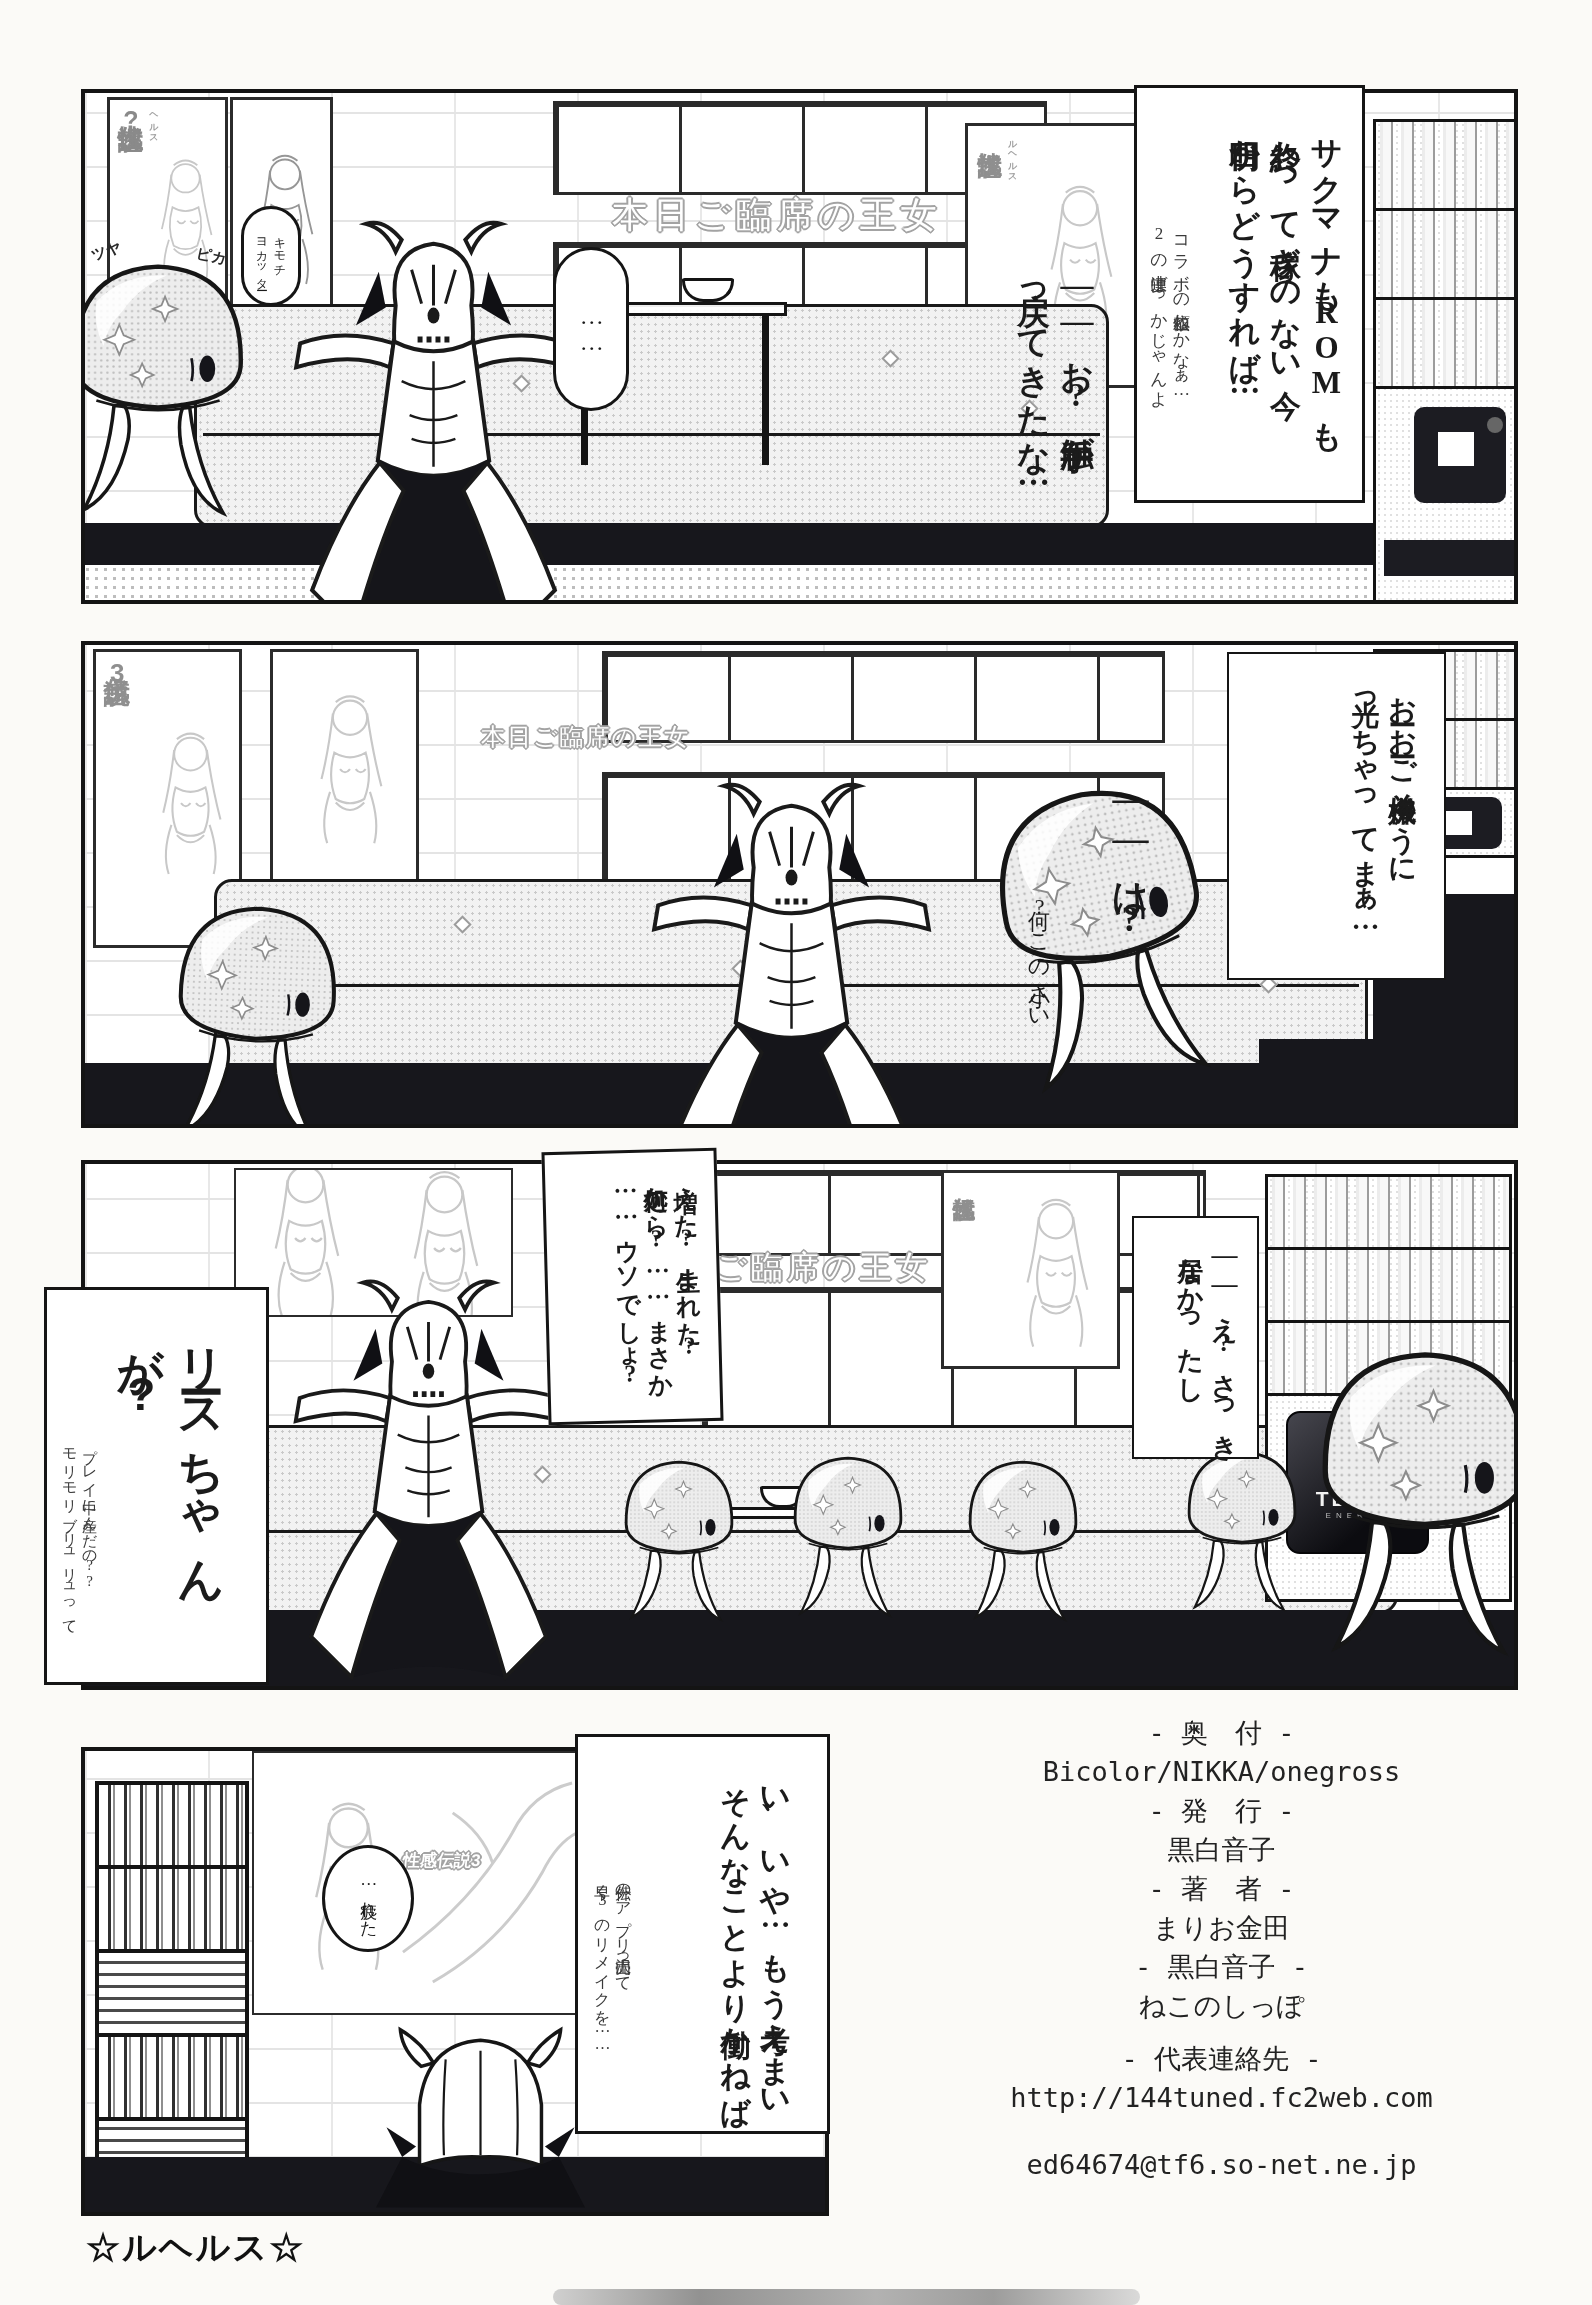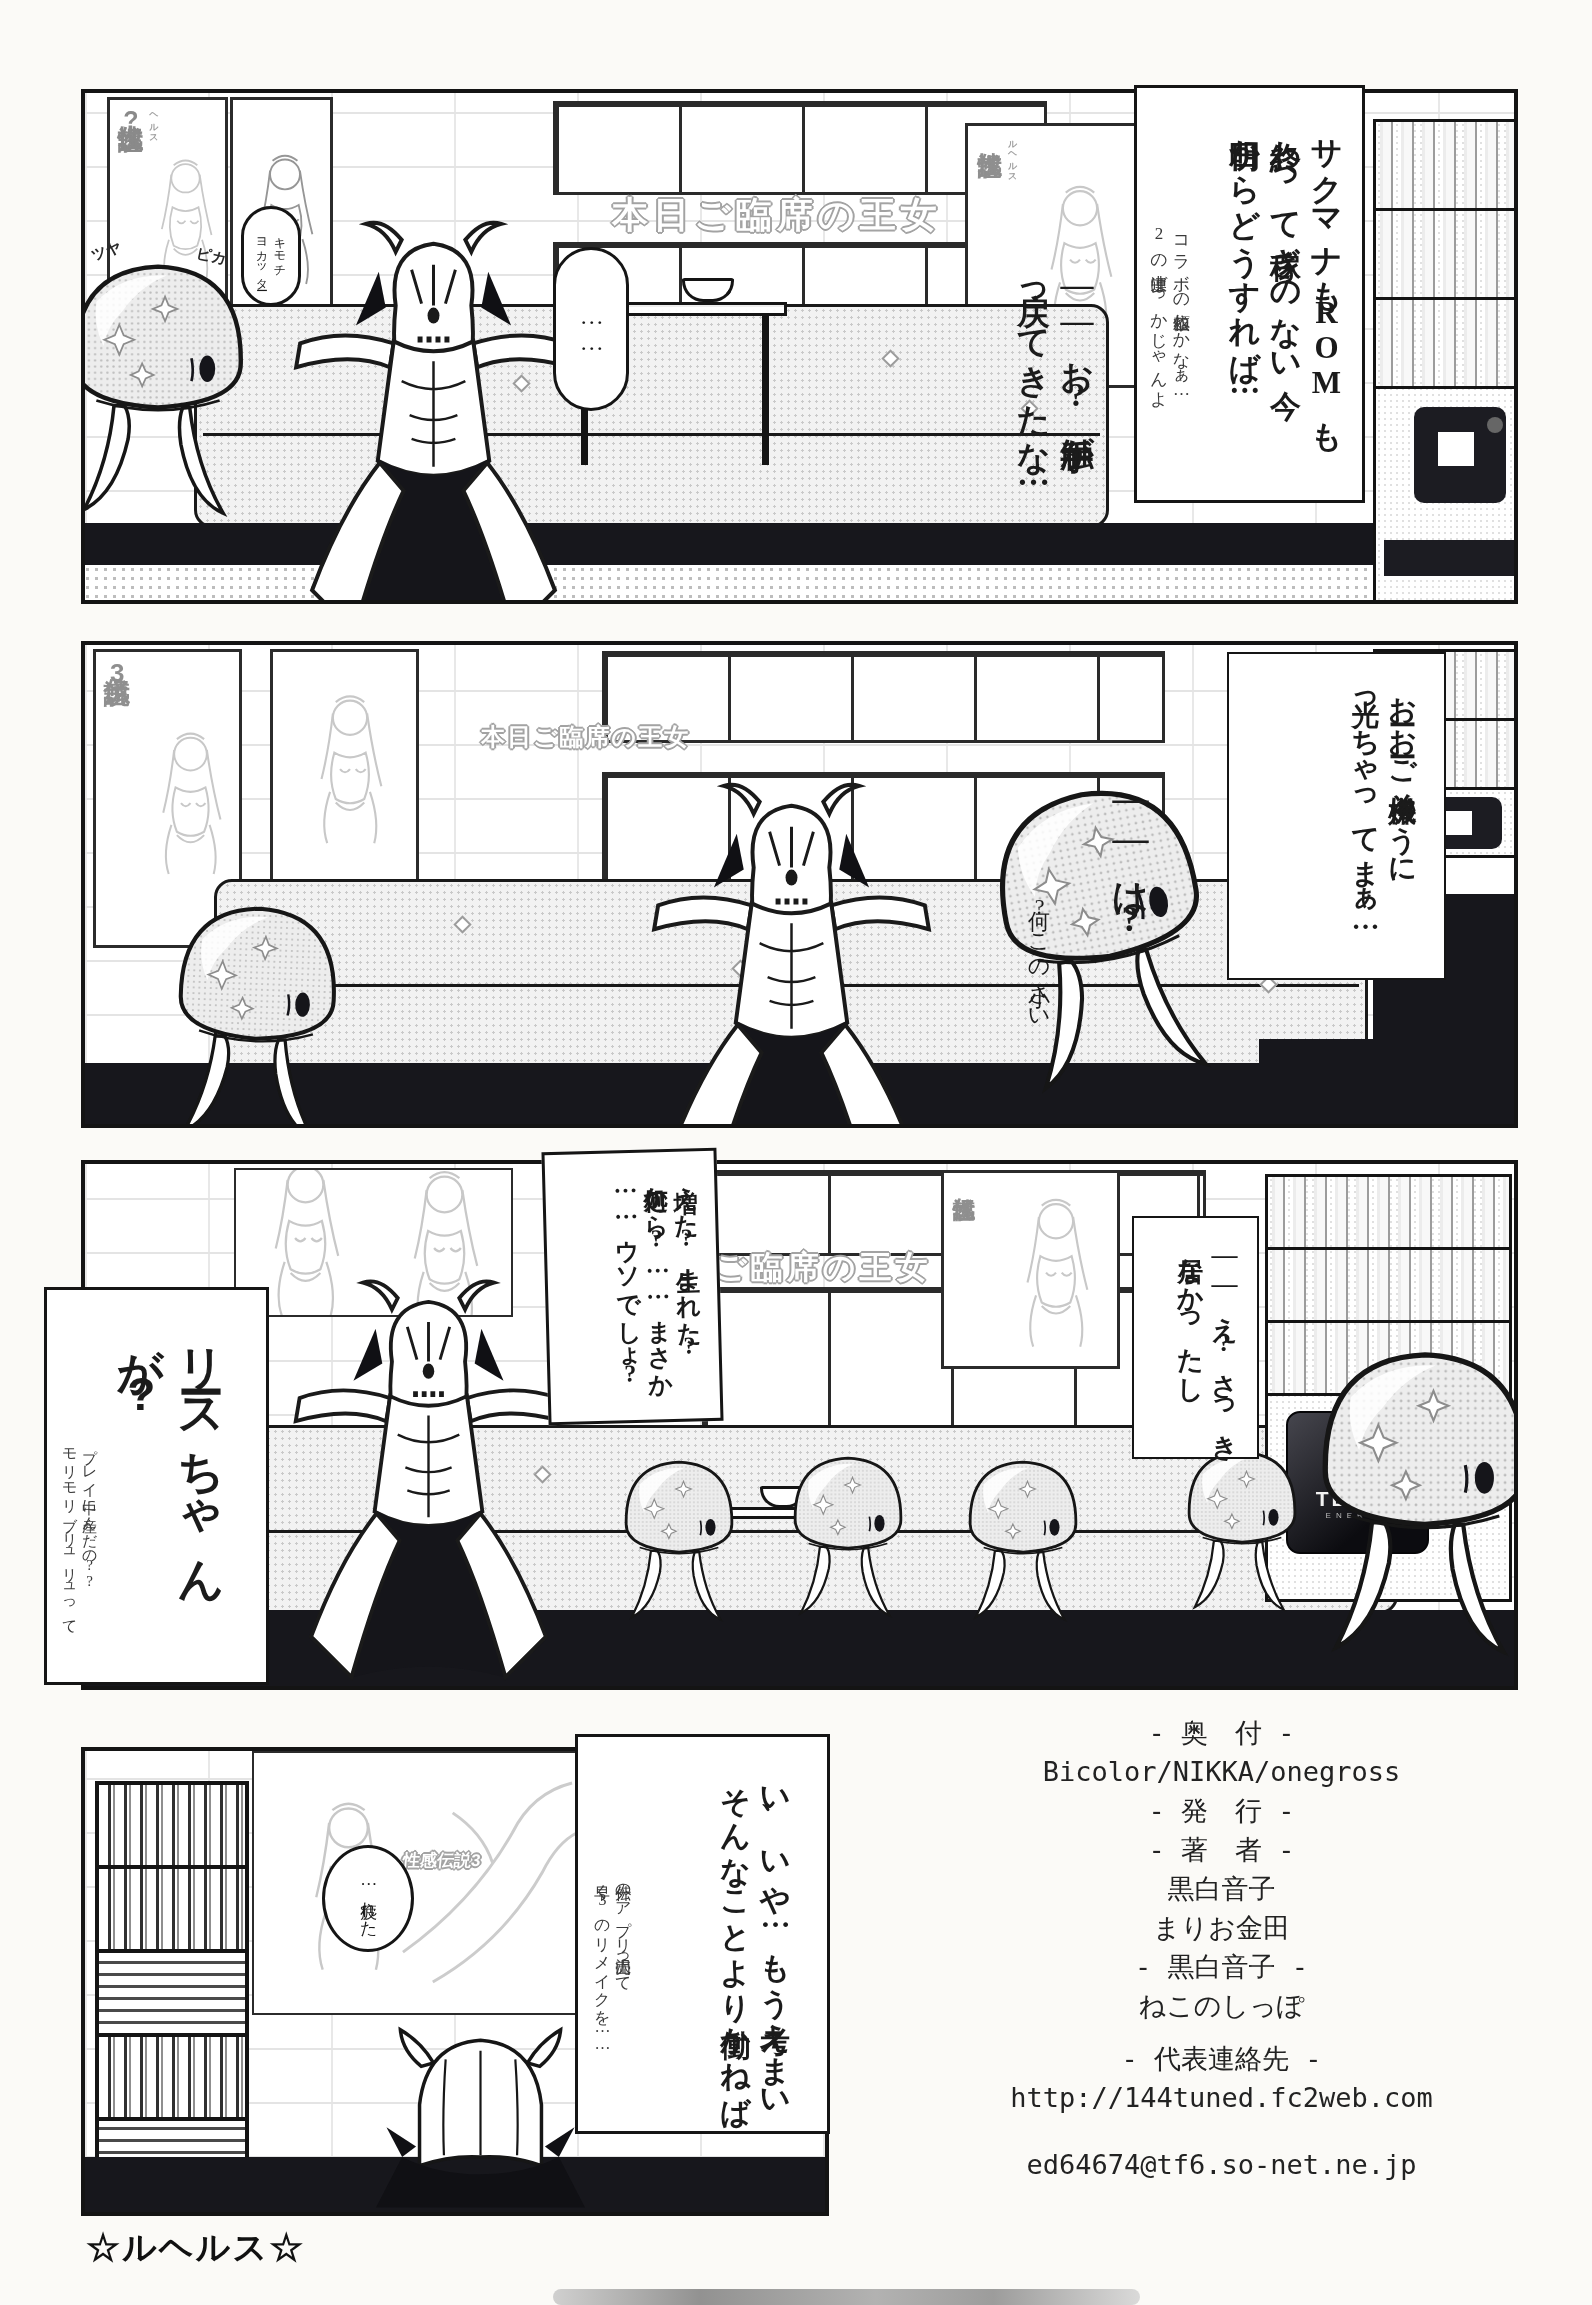--- a/index.html
+++ b/index.html
@@ -1,21 +1,21 @@
 <!DOCTYPE html>
 <html><head>
 <meta charset="utf-8">
 <style>
   html,body{margin:0;padding:0;background:#e9e7e2;}
   #page{position:relative;width:1592px;height:2305px;background:#fbfaf7;font-family:"Liberation Sans","DejaVu Sans",sans-serif;overflow:hidden;}
   .abs{position:absolute;}
   .panel{position:absolute;background:#fff;border:4px solid #141414;overflow:hidden;box-sizing:border-box;}
   .brick{position:absolute;inset:0;background-image:repeating-linear-gradient(0deg,#e4e4e4 0 2px,transparent 2px 54px),repeating-linear-gradient(90deg,#e8e8e8 0 2px,transparent 2px 123px);}
   .frames{position:absolute;background-color:#fff;border:3px solid #2a2a2a;background-image:linear-gradient(to right,#2a2a2a 3px,transparent 3px),linear-gradient(to bottom,#2a2a2a 3px,transparent 3px);}
-  .outline{color:#fff;font-weight:700;text-shadow:2px 0 0 #a3a3a3,-2px 0 0 #a3a3a3,0 2px 0 #a3a3a3,0 -2px 0 #a3a3a3,1px 1px 0 #a3a3a3,-1px -1px 0 #a3a3a3,1px -1px 0 #a3a3a3,-1px 1px 0 #a3a3a3;white-space:nowrap;}
+  .outline{color:#fff;font-weight:400;text-shadow:2px 0 0 #a3a3a3,-2px 0 0 #a3a3a3,0 2px 0 #a3a3a3,0 -2px 0 #a3a3a3,1px 1px 0 #a3a3a3,-1px -1px 0 #a3a3a3,1px -1px 0 #a3a3a3,-1px 1px 0 #a3a3a3;white-space:nowrap;}
   .vtext{writing-mode:vertical-rl;text-orientation:upright;font-family:"Liberation Serif","DejaVu Serif",serif;color:#1b1b1b;line-height:1.32;}
   .vtext>div{white-space:nowrap;}
   .balloon{position:absolute;background:#fff;border:3px solid #151515;box-sizing:border-box;}
   .bubble{position:absolute;background:#fff;border:3px solid #151515;border-radius:50%;box-sizing:border-box;display:flex;align-items:center;justify-content:center;}
   .couch{position:absolute;background-color:#f2f2f2;background-image:radial-gradient(#c9c9c9 1.1px,transparent 1.3px);background-size:7px 7px;border:3px solid #191919;border-radius:18px;box-sizing:border-box;}
   .seatline{position:absolute;left:6px;right:6px;border-top:3px solid #191919;}
   .spark{position:absolute;width:9px;height:9px;background:#fff;border:2px solid #9c9c9c;transform:rotate(45deg);}
   .floor-dark{position:absolute;background:#17171c;}
   .floor-dot{position:absolute;background-color:#fff;background-image:radial-gradient(#bdbdbd 1.6px,transparent 1.8px);background-size:9px 9px;}
   .vm{position:absolute;background-color:#fff;border:3px solid #141414;box-sizing:border-box;background-image:radial-gradient(#e0e0e0 1px,transparent 1.2px);background-size:6px 6px;}
@@ -393,22 +393,22 @@
     <div class="vtext" style="position:absolute;left:14px;bottom:14px;height:244px;font-size:16px;color:#3a3a3a;">
       <div>外伝のアプリ沢山売って</div>
       <div>早く3のリメイクを……</div>
     </div>
   </div>
 
   <div class="colophon" style="left:943px;top:1713px;width:557px;">
     <div>- 奥　付 -</div>
     <div>Bicolor/NIKKA/onegross</div>
     <div>- 発　行 -</div>
+    <div>黒白音子</div>
     <div>- 著　者 -</div>
-    <div>黒白音子</div>
     <div>まりお金田</div>
     <div>- 黒白音子 -</div>
     <div>ねこのしっぽ</div>
     <div>- 代表連絡先 -</div>
     <div>http://144tuned.fc2web.com</div>
     <div>ed64674@tf6.so-net.ne.jp</div>
   </div>
 
   <div class="endmark" style="left:86px;top:2225px;">☆ルヘルス☆</div>
   <div class="scanbar" style="left:553px;top:2289px;width:587px;height:16px;"></div>

